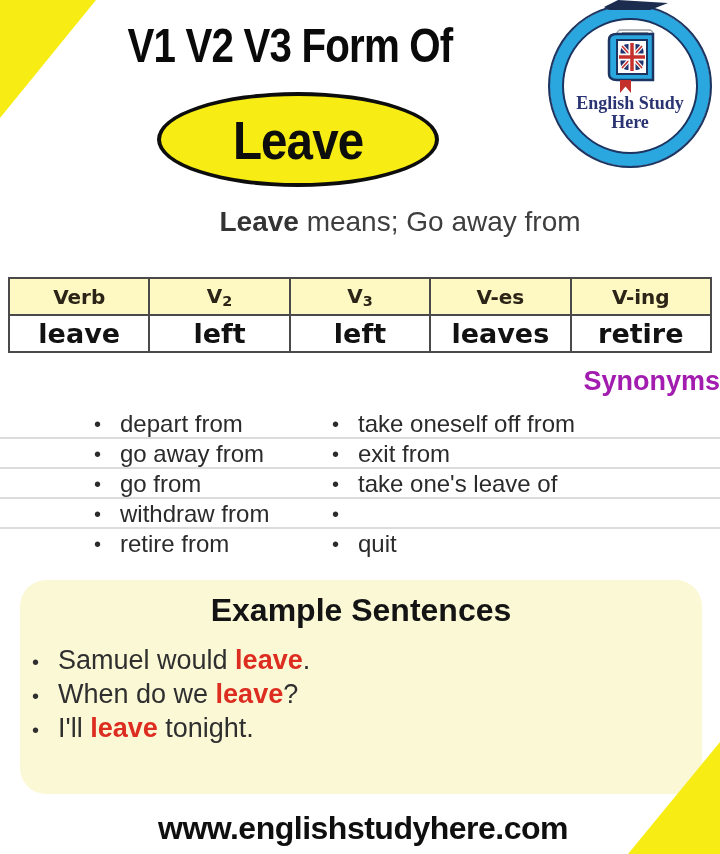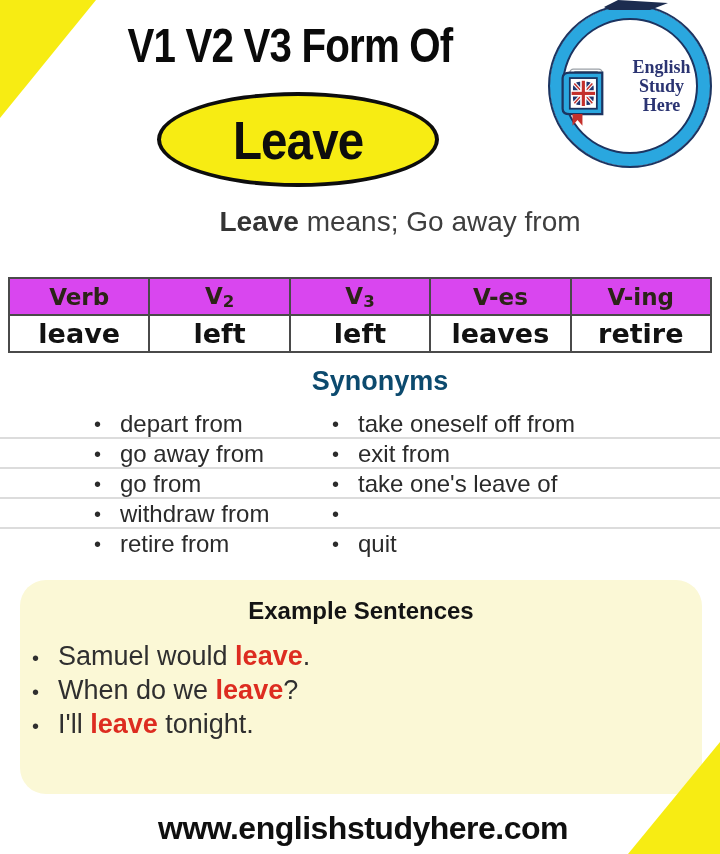--- a/index.html
+++ b/index.html
@@ -24,61 +24,61 @@
   .oval { position:absolute; left:157px; top:92px; width:282px; height:95px;
     background:#f7ec13; border:4px solid #0d0d0d; border-radius:50%;
     display:flex; align-items:center; justify-content:center; }
   .oval span { font-weight:bold; font-size:54px; color:#0d0d0d;
     transform:scaleX(0.88); letter-spacing:-1px; }
 
   
   .logo { position:absolute; left:548px; top:4px; width:164px; height:164px;
     border-radius:50%; background:#fff; border:2px solid #1c3461;
     box-shadow: inset 0 0 0 12px #2aa7df, inset 0 0 0 14px #1c3461;
-    display:flex; align-items:center; z-index:2; }
+    display:flex; flex-direction:column; align-items:center; z-index:2; }
   .logo-book { margin-top:22px; }
   .logo-text { font-family:"Liberation Serif", serif; font-weight:bold;
     color:#2b3472; font-size:18px; line-height:19px; text-align:center; }
   .logo-sliver { position:absolute; left:604px; top:0; width:64px; height:10px;
     background:#1c2c4f; clip-path:polygon(0 70%,22% 0,100% 30%,72% 100%,8% 100%);
     z-index:3; }
 
   
   .means { position:absolute; top:206px; left:0; width:720px; text-align:center;
     font-size:28px; color:#3e3e3e;margin-left:40px; }
   .means b { color:#343434; }
 
   
   table.verb { position:absolute; top:277px; left:8px; width:704px;
     border-collapse:collapse; table-layout:fixed;
     font-family:"DejaVu Sans", sans-serif; }
   table.verb th, table.verb td { border:2px solid #4a4a4a; text-align:center; }
-  table.verb th { background:#d946ef; color:#2b2417; font-size:23px;
+  table.verb th { background:#fef9c3; color:#2b2417; font-size:20px;
     font-weight:bold; height:37px; }
   table.verb td { background:#ffffff; color:#121212; font-size:27px;
     font-weight:bold; height:37px; }
   .subnum { font-size:0.72em; vertical-align:-0.18em; }
 
   
   .syn-heading { position:absolute; top:366px; left:0; width:720px;
-    text-align:center; font-weight:bold; font-size:27px; color:#0c4a6e;padding-left:40px; }
+    text-align:right; font-weight:bold; font-size:27px; color:#a21caf;padding-left:40px; }
   .syn-line { position:absolute; left:0; width:720px; height:2px;
     background:#dcdcdc; }
   .syn-col { position:absolute; top:409px; list-style:none; }
   .syn-col li { height:30px; display:flex; align-items:center;
     font-size:24px; color:#2b2b2b; }
   .syn-col .bullet { width:26px; color:#2b2b2b; font-size:20px; }
   #syn-left { left:94px; }
   #syn-right { left:332px; }
 
   
   .example-box { position:absolute; left:20px; top:580px; width:682px;
     height:214px; background:#fbf8d6; border-radius:26px; z-index:1; }
-  .example-heading { margin-top:17px; text-align:center; font-weight:bold;
-    font-size:24px; color:#141414; }
+  .example-heading { margin-top:12px; text-align:center; font-weight:bold;
+    font-size:32px; color:#141414; }
   .example-list { list-style:none; margin-top:15px; padding-left:12px; }
   .example-list li { line-height:32px; font-size:27px; color:#2f2f2f;
     display:flex; align-items:baseline; }
   .example-list .bullet { width:26px; font-size:20px; color:#2f2f2f; }
   .example-list .red-word { color:#dd2c20; font-weight:bold; }
 
   
   .website { position:absolute; top:810px; left:0; width:720px;
     text-align:center; font-weight:bold; font-size:32px; color:#0f0f0f;
     letter-spacing:-0.5px; z-index:6;padding-left:6px; }

